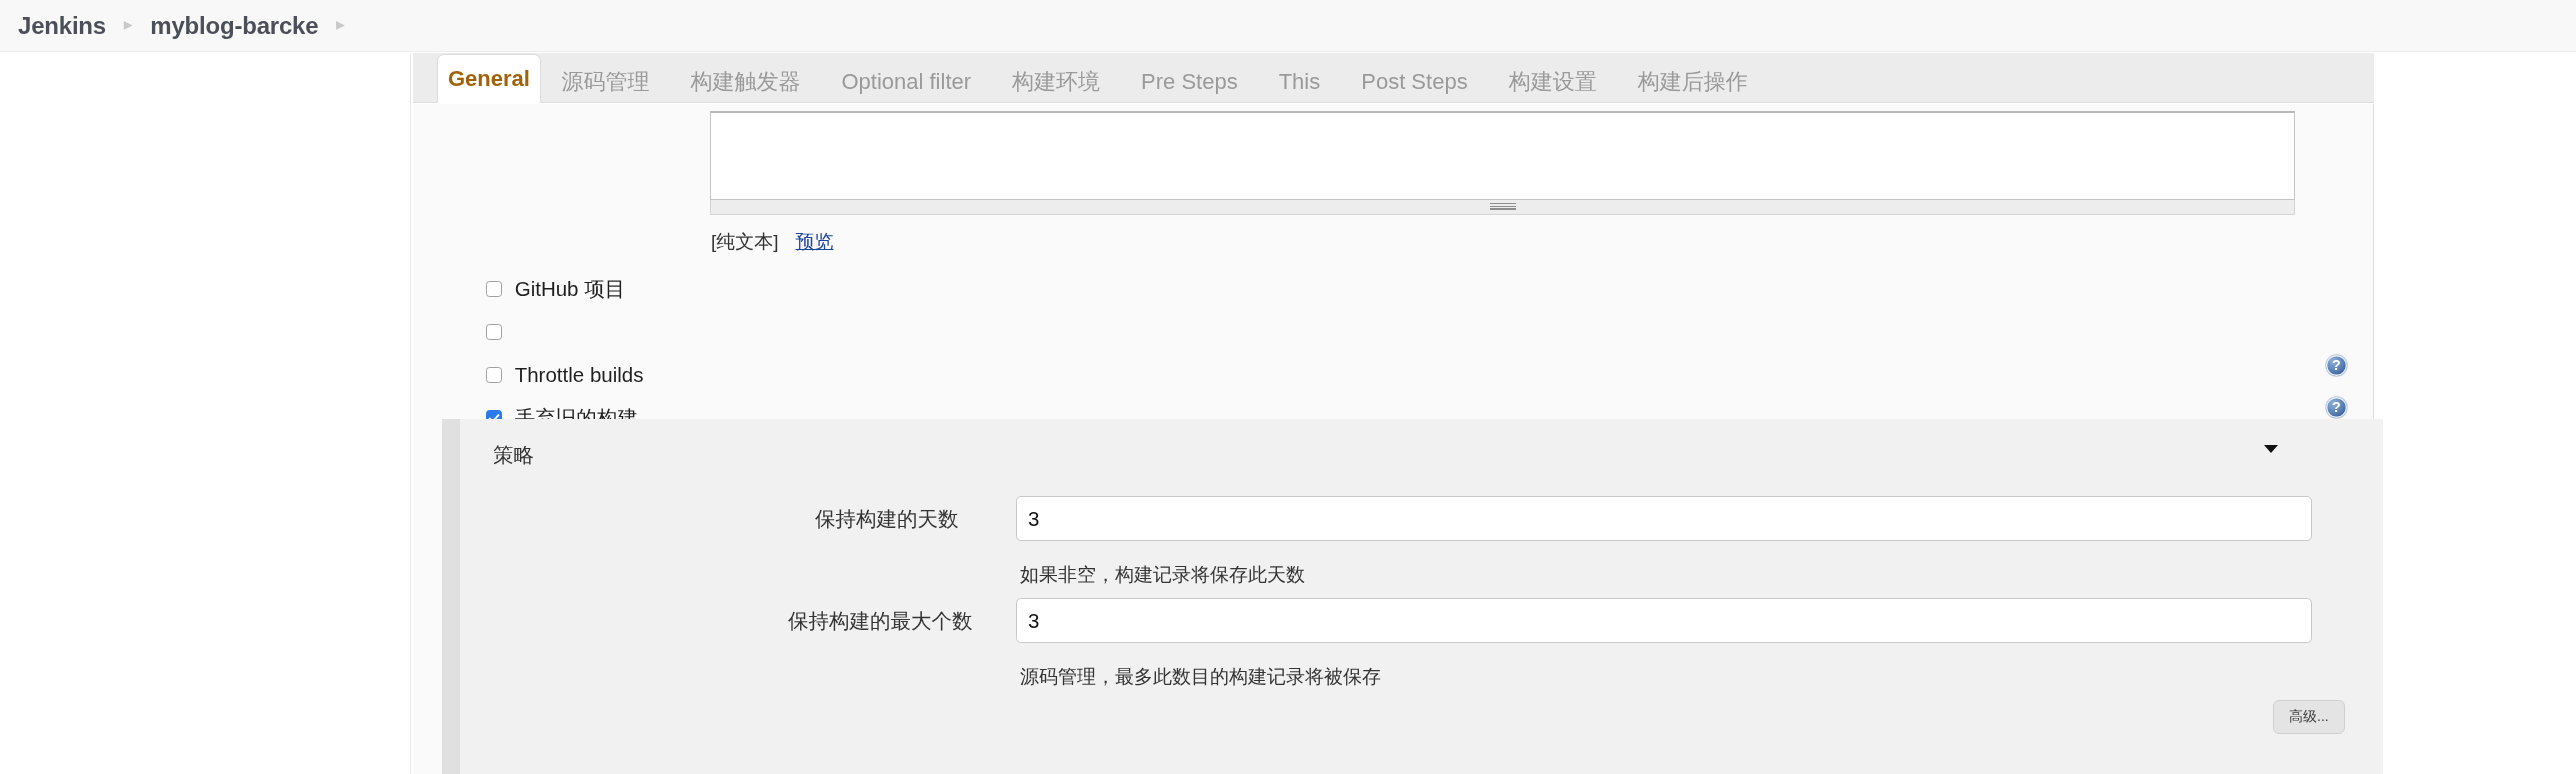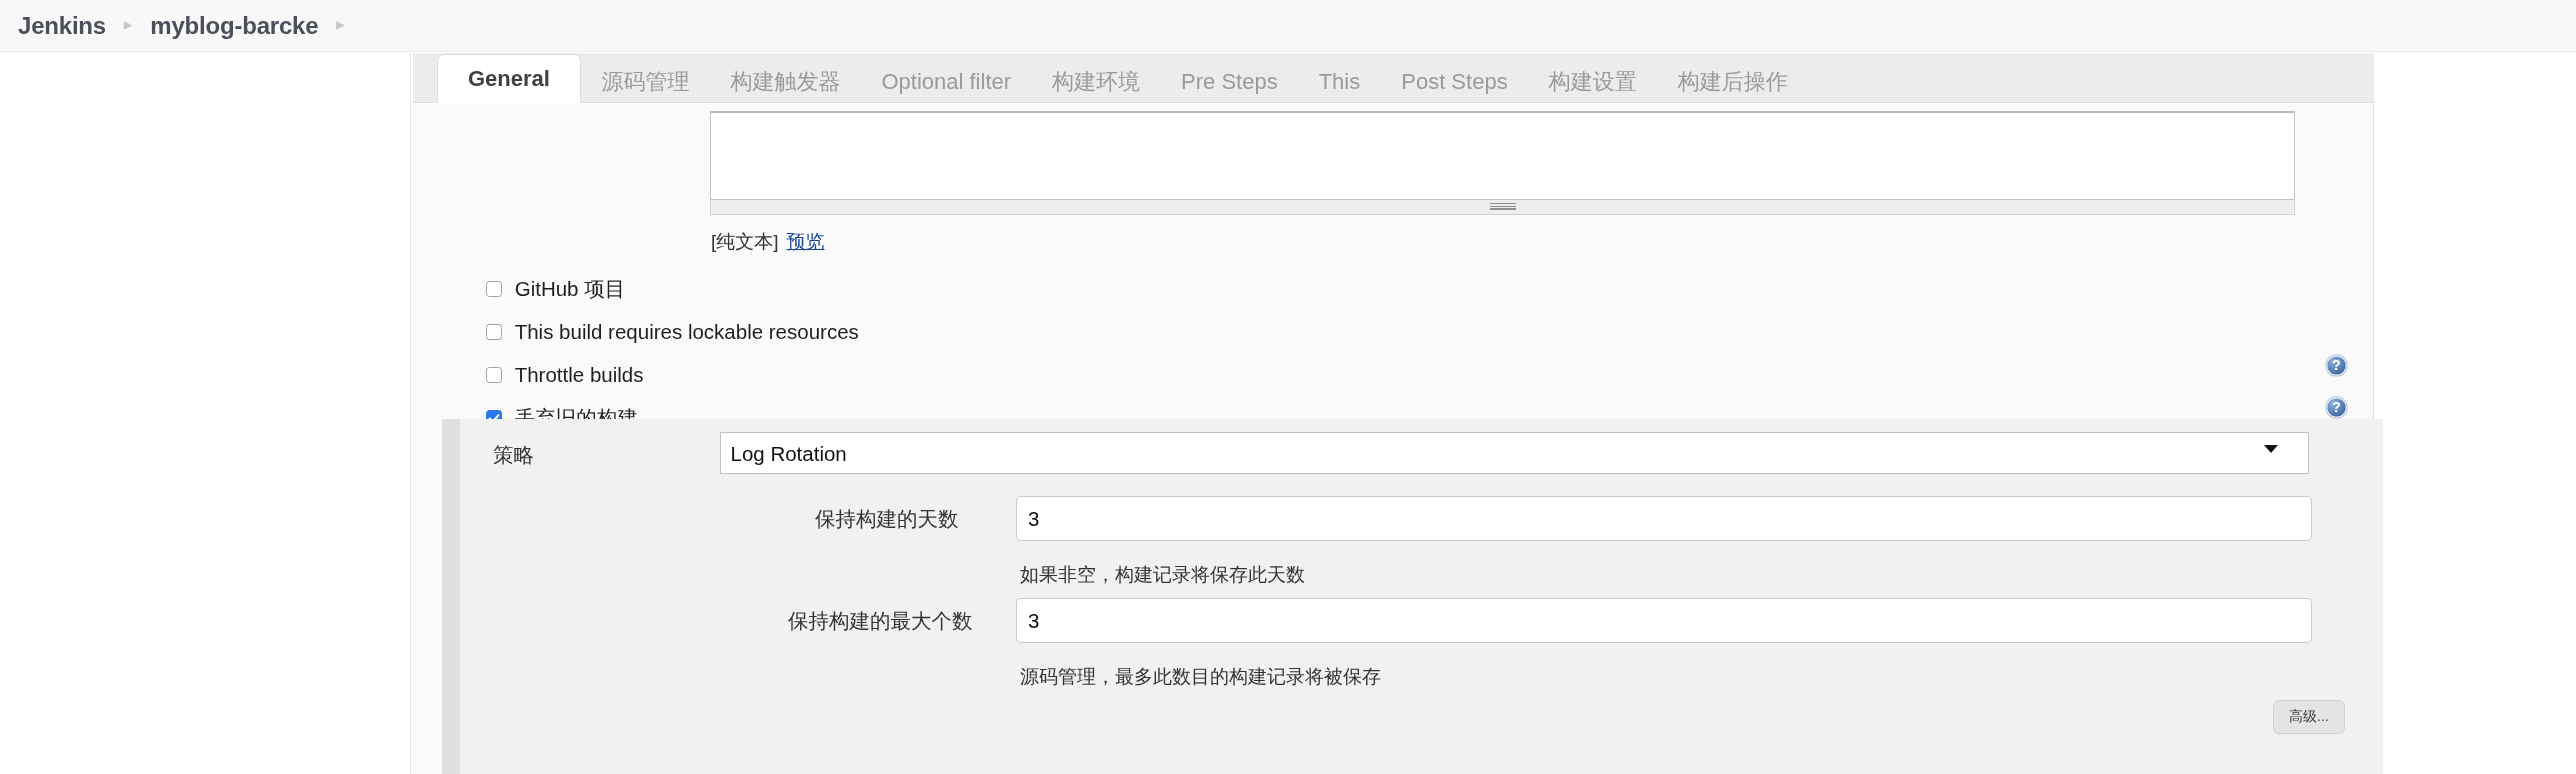--- a/index.html
+++ b/index.html
@@ -69,28 +69,28 @@
   .tab {
     font-size: 22px;
     color: #9a9a9a;
     padding: 0 20.5px;
     height: 41px;
     line-height: 41px;
     white-space: nowrap;
     box-sizing: border-box;
   }
   .tab.active {
-    color: #404040;
+    color: #a16207;
     font-weight: bold;
     background: #ffffff;
     border: 1.4px solid #dcdcdc;
     border-bottom: 1.4px solid #ffffff;
     border-radius: 6.8px 6.8px 0 0;
     margin-bottom: -1.4px;
-    padding: 0 30px;
+    padding: 0 10px;
     height: 49px;
     line-height: 48px;
   }
 
   
   #form-area {
     position: absolute;
     left: 413px; top: 104px;
     width: 1961px; height: 671px;
     background: #fafafa;
@@ -141,21 +141,21 @@
   #plain-text-line {
     position: absolute;
     left: 298px; top: 125px;
     font-size: 19px;
     color: #333333;
     white-space: nowrap;
   }
   #preview-link {
     color: #1b459b;
     text-decoration: underline;
-    margin-left: 8px;
+    margin-left: 17px;
     cursor: pointer;
   }
 
   
   .cb-row {
     position: absolute;
     left: 35px;
     height: 30px;
     display: flex;
     align-items: center;
@@ -328,44 +328,40 @@
     <span>[纯文本]</span><a id="preview-link">预览</a>
   </div>
 
   <div class="cb-row" style="top:170px">
     <span class="cbox"></span>
     <span class="cb-label">GitHub 项目</span>
   </div>
 
   <div class="cb-row" style="top:213px">
     <span class="cbox"></span>
-    <span class="cb-label">This build requires lockable resources</span>
   </div>
 
   <div class="cb-row" style="top:256px">
     <span class="cbox"></span>
     <span class="cb-label">Throttle builds</span>
   </div>
 
   <div class="cb-row" style="top:299px">
     <span class="cbox checked"></span>
     <span class="cb-label">丢弃旧的构建</span>
   </div>
 
   <div class="help-icon" style="left:1913px; top:251px">?</div>
   <div class="help-icon" style="left:1913px; top:293px">?</div>
 
   <div id="policy-block">
     <div id="policy-indent"></div>
 
     <div class="row-label" style="left:51px; top:22px">策略</div>
 
-    <select id="policy-select">
-      <option>Log Rotation</option>
-    </select>
     <div id="select-chevron"></div>
 
     <div class="row-label" style="left:373px; top:86px">保持构建的天数</div>
     <input class="txt-input" style="left: 574px; top: 77px; width: 1296px;" value="3">
     <div class="hint" style="left:578px; top:143px">如果非空，构建记录将保存此天数</div>
 
     <div class="row-label" style="left:346px; top:188px">保持构建的最大个数</div>
     <input class="txt-input" style="left: 574px; top: 179px; width: 1296px;" value="3">
     <div class="hint" style="left:578px; top:245px">源码管理，最多此数目的构建记录将被保存</div>
 

